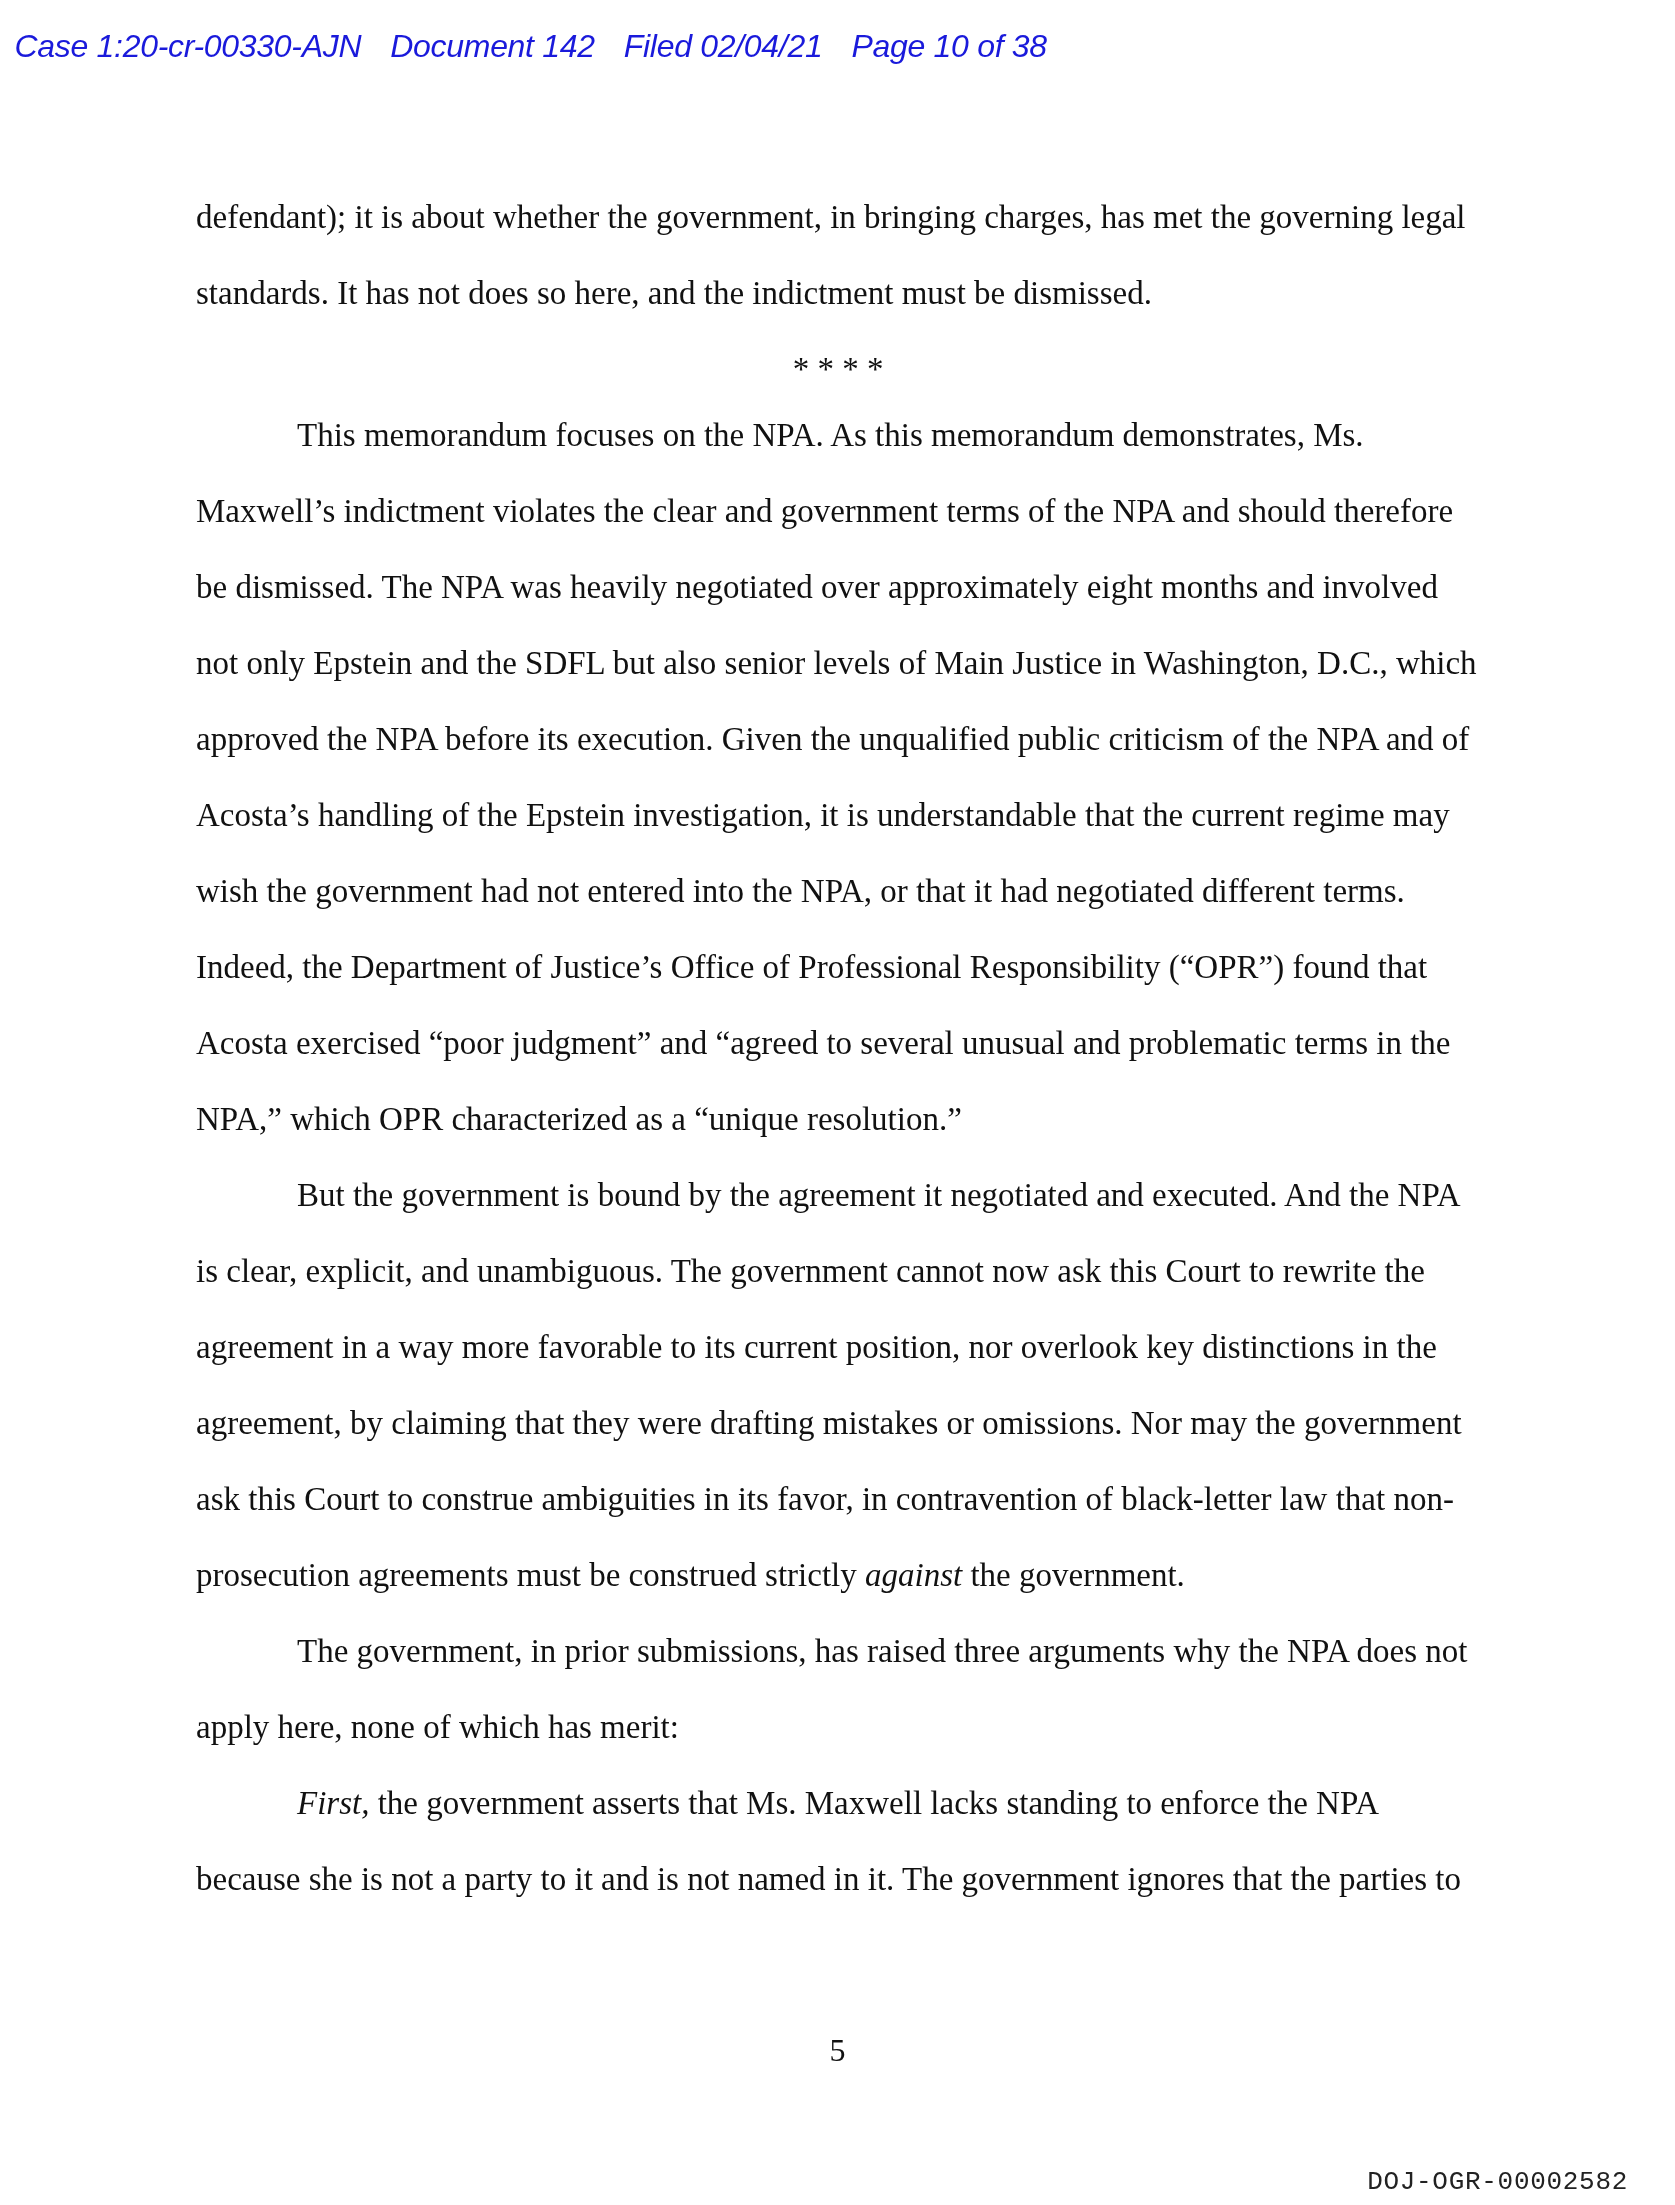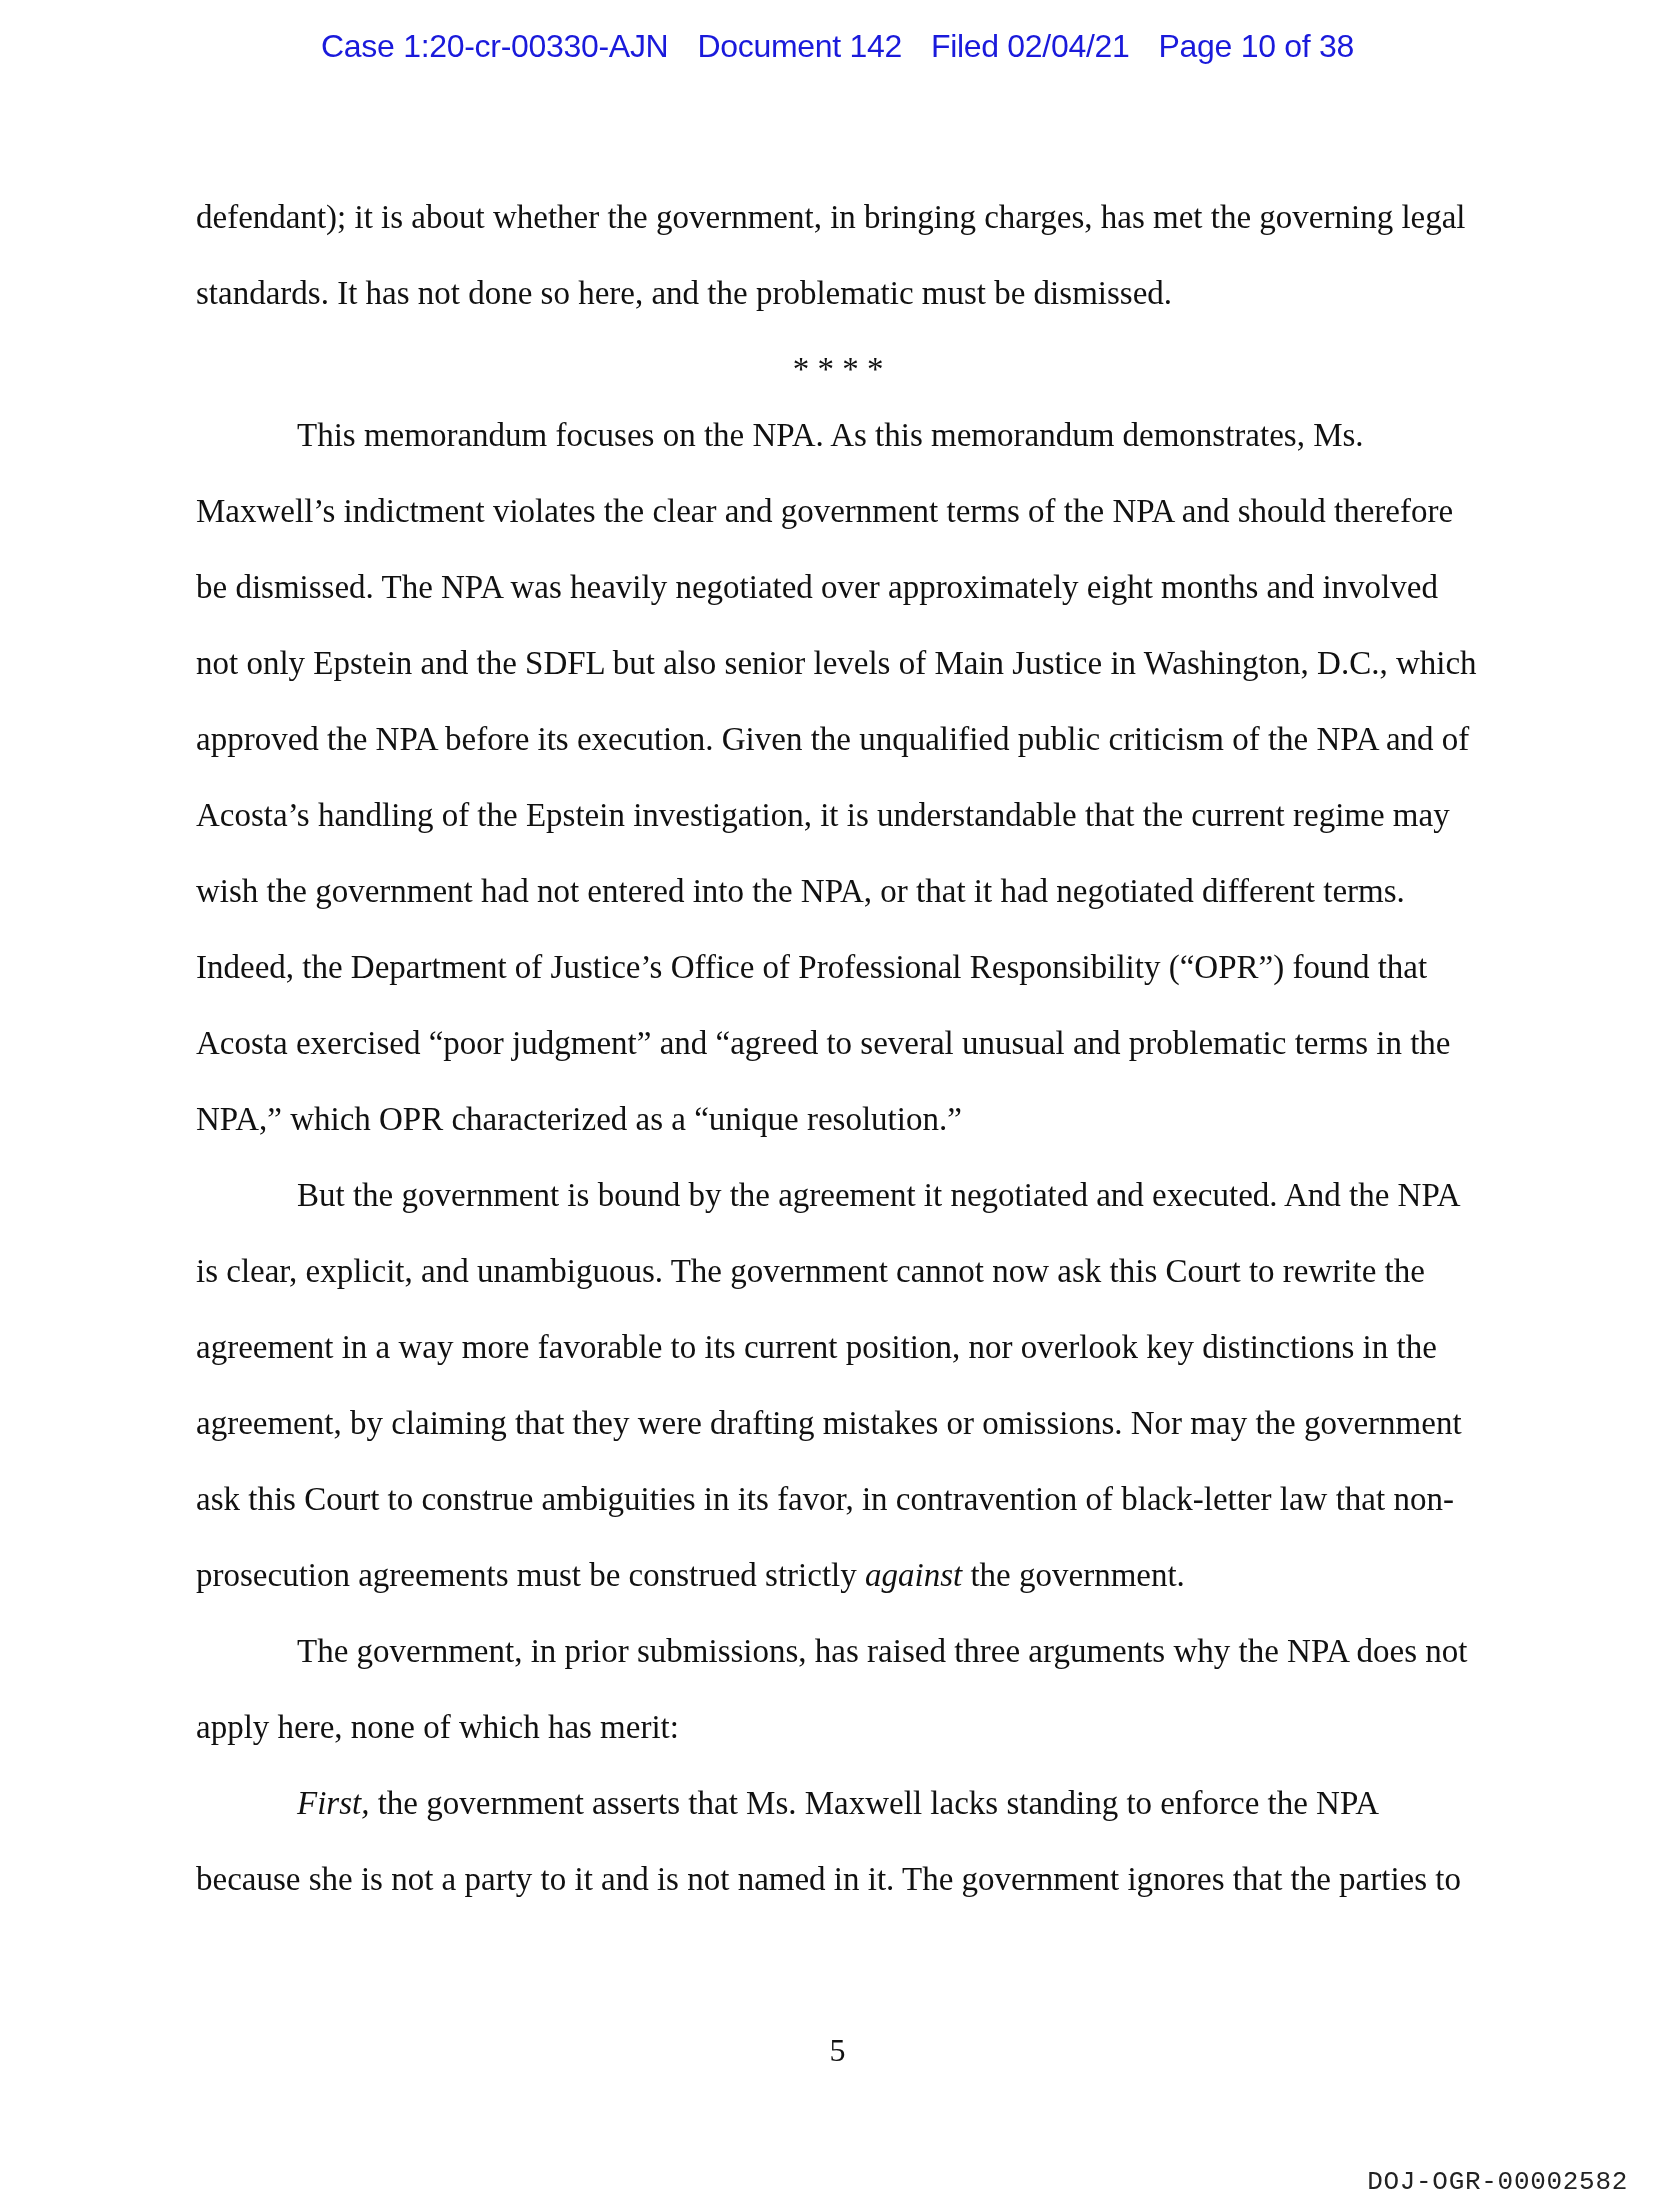--- a/index.html
+++ b/index.html
@@ -11,26 +11,26 @@
       width: 1675px;
       height: 2205px;
       position: relative;
       overflow: hidden;
     }
     .ecf-header {
       position: absolute;
       top: 28px;
       left: 0;
       width: 1675px;
-      text-align: center;
       font-family: "Liberation Sans", sans-serif;
       font-size: 32px;
       color: #1a1adb;
       white-space: pre;
       letter-spacing: -0.3px;
+      font-style: italic;
     }
     .ecf-header span { margin: 0 14.5px; }
     .body-text {
       position: absolute;
       left: 196px;
       top: 194px;
       width: 1284px;
       font-family: "Liberation Serif", serif;
       font-size: 33px;
       color: #111111;
@@ -63,21 +63,21 @@
       letter-spacing: 0.7px;
     }
   </style>
 </head>
 <body>
 
 <div class="ecf-header"><span>Case 1:20-cr-00330-AJN</span><span>Document 142</span><span>Filed 02/04/21</span><span>Page 10 of 38</span></div>
 
 <div class="body-text">
   <div class="line">defendant); it is about whether the government, in bringing charges, has met the governing legal</div>
-  <div class="line">standards.  It has not done so here, and the problematic must be dismissed.</div>
+  <div class="line">standards.  It has not does so here, and the indictment must be dismissed.</div>
   <div class="line center" style="height:66px;">* * * *</div>
   <div class="line indent">This memorandum focuses on the NPA.  As this memorandum demonstrates, Ms.</div>
   <div class="line">Maxwell’s indictment violates the clear and government terms of the NPA and should therefore</div>
   <div class="line">be dismissed.  The NPA was heavily negotiated over approximately eight months and involved</div>
   <div class="line">not only Epstein and the SDFL but also senior levels of Main Justice in Washington, D.C., which</div>
   <div class="line">approved the NPA before its execution.  Given the unqualified public criticism of the NPA and of</div>
   <div class="line">Acosta’s handling of the Epstein investigation, it is understandable that the current regime may</div>
   <div class="line">wish the government had not entered into the NPA, or that it had negotiated different terms.</div>
   <div class="line">Indeed, the Department of Justice’s Office of Professional Responsibility (“OPR”) found that</div>
   <div class="line">Acosta exercised “poor judgment” and “agreed to several unusual and problematic terms in the</div>

